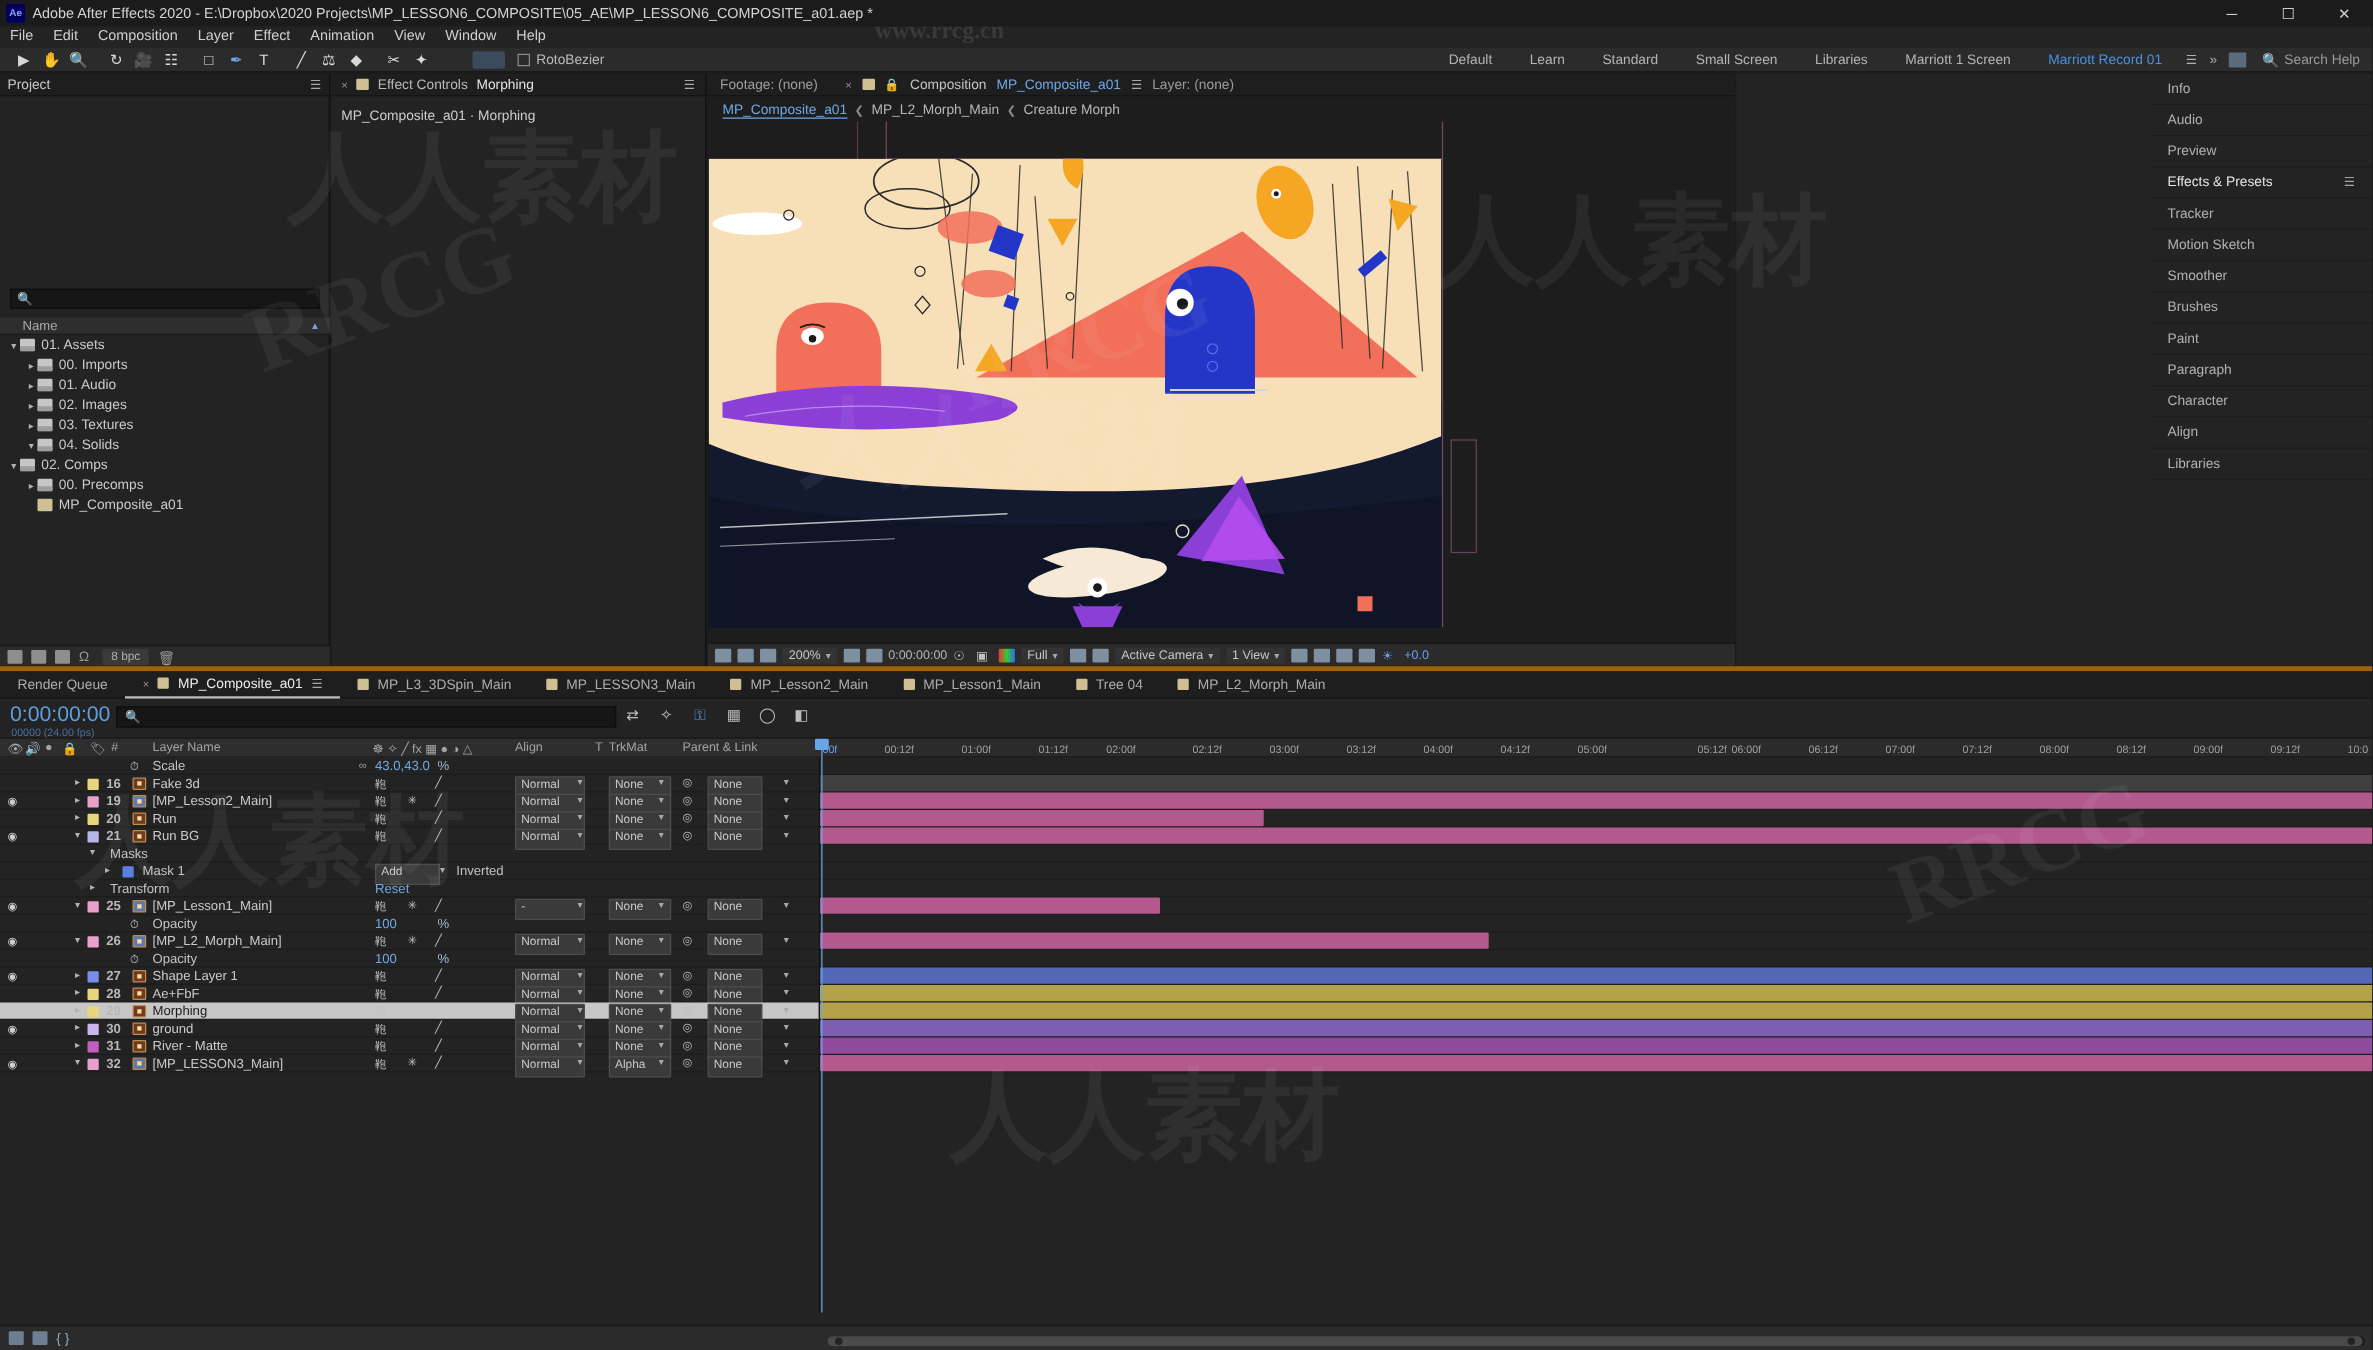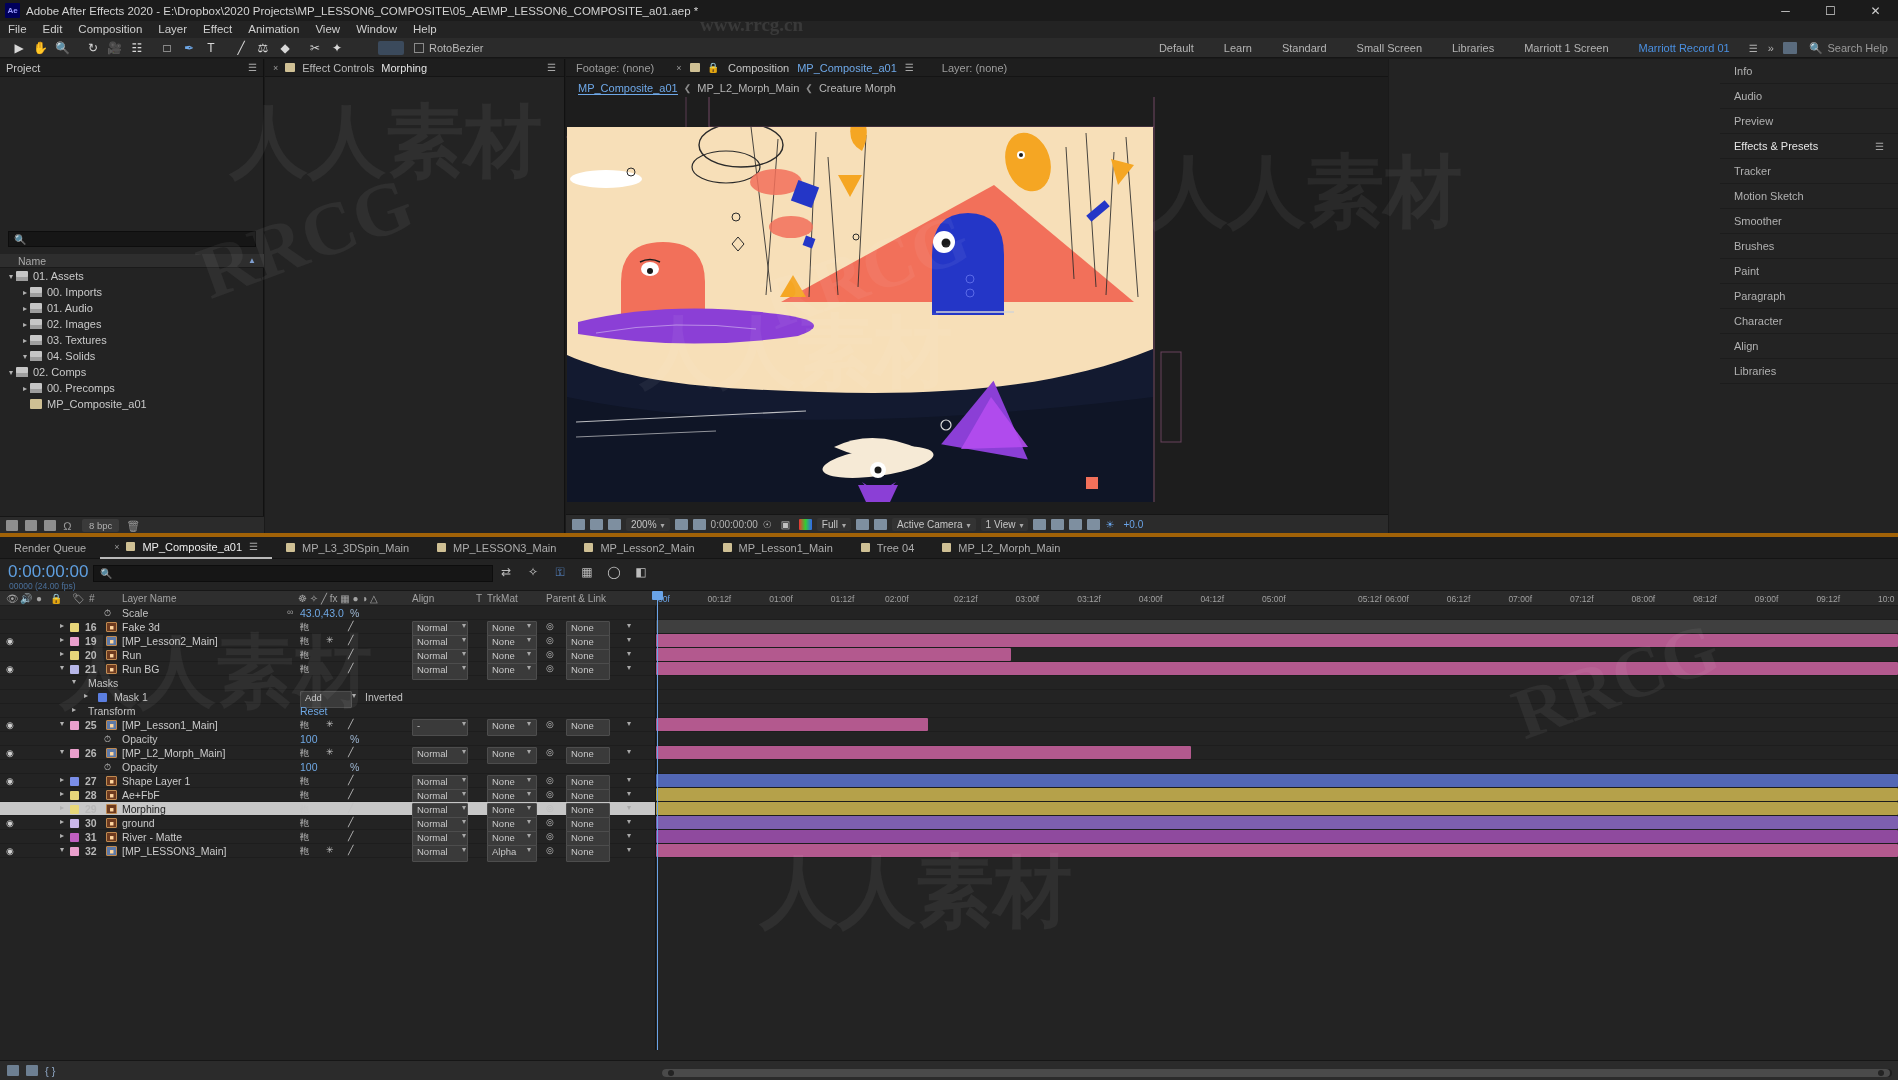--- a/index.html
+++ b/index.html
@@ -89,21 +89,21 @@
   #comp{ left:566px; top:59px; width:822px; height:474px; background:#1d1d1d; }
   #compTabs{ height:18px; background:#1e1e1e; display:flex; align-items:center;
     gap:8px; padding:0 10px; border-bottom:1px solid #141414; font-size:11px;}
   #compTabs .ftg{ color:#9d9d9d;}
   #compTabs .x{ color:#9a9a9a; font-size:9px; margin-left:14px;}
   #compTabs .sw{ width:10px;height:9px;background:#cfc094;border-radius:1px;}
   #compTabs .lock{ color:#c0a0e0; font-size:10px;}
   #compTabs .ctxt{ color:#c4c4c4;}
   #compTabs .cname{ color:#6ea8e8;}
   #compTabs .menu{ color:#a8a8a8; font-size:10px;}
-  #compTabs .layer{ color:#9d9d9d; margin-left:20px;text-align:right;}
+  #compTabs .layer{ color:#9d9d9d; text-align:right;}
   #breadcrumb{ position:absolute; top:20px; left:0; width:822px; height:18px;
     display:flex; align-items:center; gap:6px; padding:0 12px; font-size:11px;
     background:#1d1d1d; }
   #breadcrumb .bc1{ color:#6ea8e8; border-bottom:1px solid #6ea8e8; }
   #breadcrumb .arr{ color:#8b8b8b; font-size:9px;}
   #breadcrumb .bc{ color:#b6b6b6; }
   #canvas{ position:absolute; left:0; top:38px; width:822px; height:405px;
     background:#1d1d1d; overflow:hidden;}
   #compfoot{ position:absolute; left:0; bottom:0; width:822px; height:19px;
     background:#2b2b2b; border-top:1px solid #151515; display:flex;
@@ -350,20 +350,21 @@
 </div>
 
 <div id="efx" class="abs">
   <div class="etab">
     <span class="x">×</span>
     <span class="sw"></span>
     <span class="t1">Effect Controls</span>
     <span class="t2">Morphing</span>
     <span class="menu">☰</span>
   </div>
+  <div class="ehdr">MP_Composite_a01 · Morphing</div>
 </div>
 
 <div id="comp" class="abs">
   <div id="compTabs">
     <span class="ftg">Footage:  (none)</span>
     <span class="x">×</span>
     <span class="sw"></span>
     <span class="lock">🔒</span>
     <span class="ctxt">Composition</span>
     <span class="cname">MP_Composite_a01</span>

